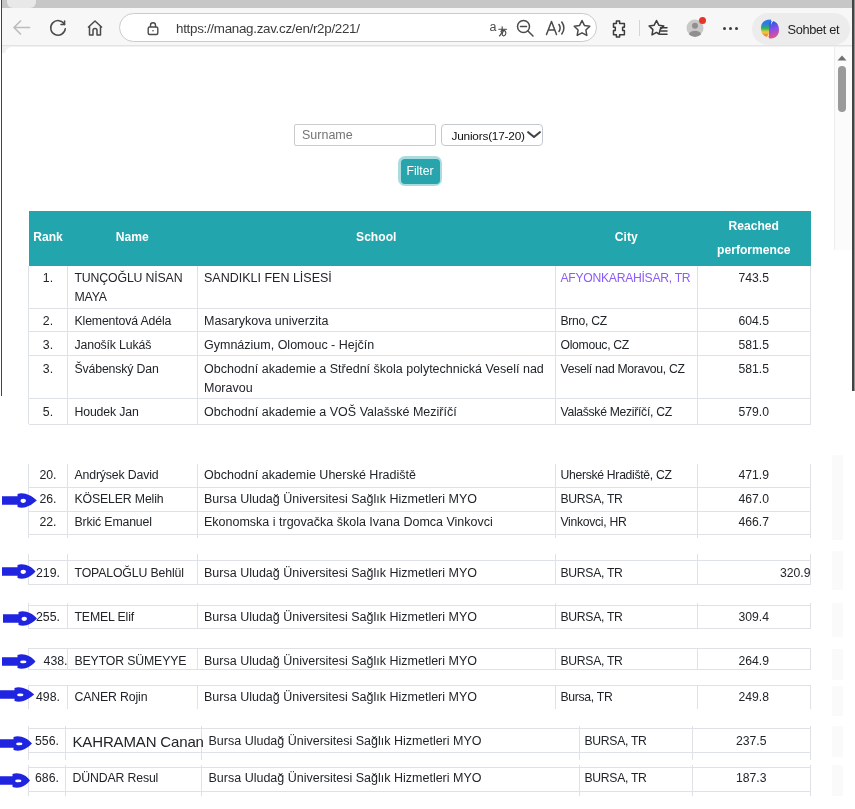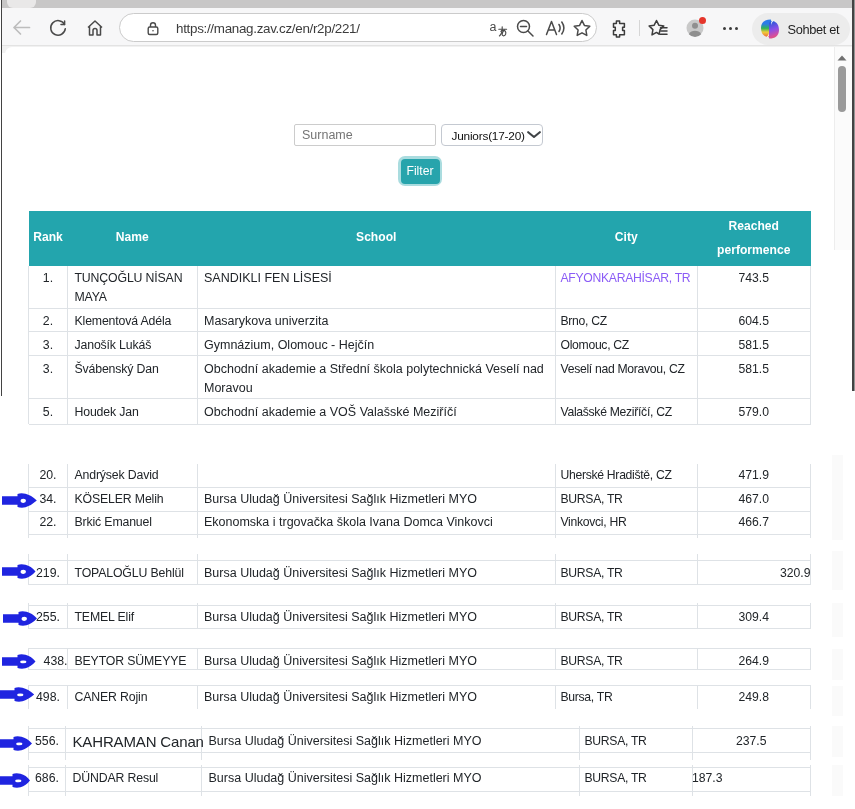--- a/index.html
+++ b/index.html
@@ -152,23 +152,24 @@
 <div style="position:absolute;left:67.0px;top:464px;width:1px;height:73.5px;background:#dee2e6"></div>
 <div style="position:absolute;left:196.5px;top:464px;width:1px;height:73.5px;background:#dee2e6"></div>
 <div style="position:absolute;left:555.0px;top:464px;width:1px;height:73.5px;background:#dee2e6"></div>
 <div style="position:absolute;left:696.5px;top:464px;width:1px;height:73.5px;background:#dee2e6"></div>
 <div style="position:absolute;left:810.0px;top:464px;width:1px;height:73.5px;background:#dee2e6"></div>
 <div style="position:absolute;left:28.5px;top:486.5px;width:782.0px;height:1px;background:#dee2e6"></div>
 <div style="position:absolute;left:28.5px;top:510.5px;width:782.0px;height:1px;background:#dee2e6"></div>
 <div style="position:absolute;left:28.5px;top:534.0px;width:782.0px;height:1px;background:#dee2e6"></div>
 <div style="position:absolute;left:28.5px;top:465.8px;width:39.0px;text-align:center;color:#212529;font-size:12.3px;line-height:19px;white-space:nowrap">20.</div>
 <div style="position:absolute;left:74.5px;top:465.8px;color:#212529;font-size:12.3px;letter-spacing:-0.15px;line-height:19px;white-space:nowrap">Andrýsek David</div>
+<div style="position:absolute;left:204px;top:465.8px;color:#212529;font-size:12.5px;line-height:19px;white-space:nowrap">Obchodní akademie Uherské Hradiště</div>
 <div style="position:absolute;left:560.5px;top:465.8px;color:#212529;font-size:12.2px;letter-spacing:-0.3px;line-height:19px;white-space:nowrap">Uherské Hradiště, CZ</div>
 <div style="position:absolute;left:697px;top:465.8px;width:113.5px;text-align:center;color:#212529;font-size:12.2px;line-height:19px;white-space:nowrap">471.9</div>
-<div style="position:absolute;left:28.5px;top:490px;width:39.0px;text-align:center;color:#212529;font-size:12.3px;line-height:19px;white-space:nowrap">34.</div>
+<div style="position:absolute;left:28.5px;top:490px;width:39.0px;text-align:center;color:#212529;font-size:12.3px;line-height:19px;white-space:nowrap">26.</div>
 <div style="position:absolute;left:74.5px;top:490px;color:#212529;font-size:12.3px;letter-spacing:-0.15px;line-height:19px;white-space:nowrap">KÖSELER Melih</div>
 <div style="position:absolute;left:204px;top:490px;color:#212529;font-size:12.5px;line-height:19px;white-space:nowrap">Bursa Uludağ Üniversitesi Sağlık Hizmetleri MYO</div>
 <div style="position:absolute;left:560.5px;top:490px;color:#212529;font-size:12.2px;letter-spacing:-0.3px;line-height:19px;white-space:nowrap">BURSA, TR</div>
 <div style="position:absolute;left:697px;top:490px;width:113.5px;text-align:center;color:#212529;font-size:12.2px;line-height:19px;white-space:nowrap">467.0</div>
 <div style="position:absolute;left:28.5px;top:513px;width:39.0px;text-align:center;color:#212529;font-size:12.3px;line-height:19px;white-space:nowrap">22.</div>
 <div style="position:absolute;left:74.5px;top:513px;color:#212529;font-size:12.3px;letter-spacing:-0.15px;line-height:19px;white-space:nowrap">Brkić Emanuel</div>
 <div style="position:absolute;left:204px;top:513px;color:#212529;font-size:12.5px;line-height:19px;white-space:nowrap">Ekonomska i trgovačka škola Ivana Domca Vinkovci</div>
 <div style="position:absolute;left:560.5px;top:513px;color:#212529;font-size:12.2px;letter-spacing:-0.3px;line-height:19px;white-space:nowrap">Vinkovci, HR</div>
 <div style="position:absolute;left:697px;top:513px;width:113.5px;text-align:center;color:#212529;font-size:12.2px;line-height:19px;white-space:nowrap">466.7</div>
 <svg style="position:absolute;left:1.5px;top:492.2px" width="36" height="17" viewBox="0 0 36 17">
@@ -264,21 +265,21 @@
 <div style="position:absolute;left:201.0px;top:765.4px;width:1px;height:30.899999999999977px;background:#dee2e6"></div>
 <div style="position:absolute;left:579.0px;top:765.4px;width:1px;height:30.899999999999977px;background:#dee2e6"></div>
 <div style="position:absolute;left:691.5px;top:765.4px;width:1px;height:30.899999999999977px;background:#dee2e6"></div>
 <div style="position:absolute;left:810.0px;top:765.4px;width:1px;height:30.899999999999977px;background:#dee2e6"></div>
 <div style="position:absolute;left:28.5px;top:767.4px;width:782.0px;height:1px;background:#dee2e6"></div>
 <div style="position:absolute;left:28.5px;top:791.2px;width:782.0px;height:1px;background:#dee2e6"></div>
 <div style="position:absolute;left:28.5px;top:769px;width:37.0px;text-align:center;color:#212529;font-size:12.3px;line-height:19px;white-space:nowrap">686.</div>
 <div style="position:absolute;left:72.5px;top:769px;color:#212529;font-size:12.3px;letter-spacing:-0.15px;line-height:19px;white-space:nowrap">DÜNDAR Resul</div>
 <div style="position:absolute;left:208.5px;top:769px;color:#212529;font-size:12.5px;line-height:19px;white-space:nowrap">Bursa Uludağ Üniversitesi Sağlık Hizmetleri MYO</div>
 <div style="position:absolute;left:584.5px;top:769px;color:#212529;font-size:12.2px;letter-spacing:-0.3px;line-height:19px;white-space:nowrap">BURSA, TR</div>
-<div style="position:absolute;left:692px;top:769px;width:118.5px;text-align:left;color:#212529;font-size:12.2px;line-height:19px;white-space:nowrap">187.3</div>
+<div style="position:absolute;left:692px;top:769px;width:118.5px;text-align:center;color:#212529;font-size:12.2px;line-height:19px;white-space:nowrap">187.3</div>
 <svg style="position:absolute;left:-3.5px;top:771.5px" width="36" height="17" viewBox="0 0 36 17">
 <path d="M15.5,4.2 V2 Q19,0.8 23.5,1.8 Q29,3.2 33,8.4 Q29,13.6 23.5,15.3 Q19,16.2 15.5,14.9 V12.8 H0 V4.2 Z" fill="#1f24e0"></path>
 <ellipse cx="21.3" cy="8.9" rx="3.1" ry="1.3" fill="#fff"></ellipse>
     </svg>
 <div style="position:absolute;left:832px;top:455px;width:11px;height:85px;background:#fafafa"></div>
 <div style="position:absolute;left:832px;top:551px;width:11px;height:39px;background:#fafafa"></div>
 <div style="position:absolute;left:832px;top:603px;width:11px;height:34px;background:#fafafa"></div>
 <div style="position:absolute;left:832px;top:649px;width:11px;height:31px;background:#fafafa"></div>
 <div style="position:absolute;left:832px;top:686px;width:11px;height:30px;background:#fafafa"></div>
 <div style="position:absolute;left:832px;top:726px;width:11px;height:31px;background:#fafafa"></div>

